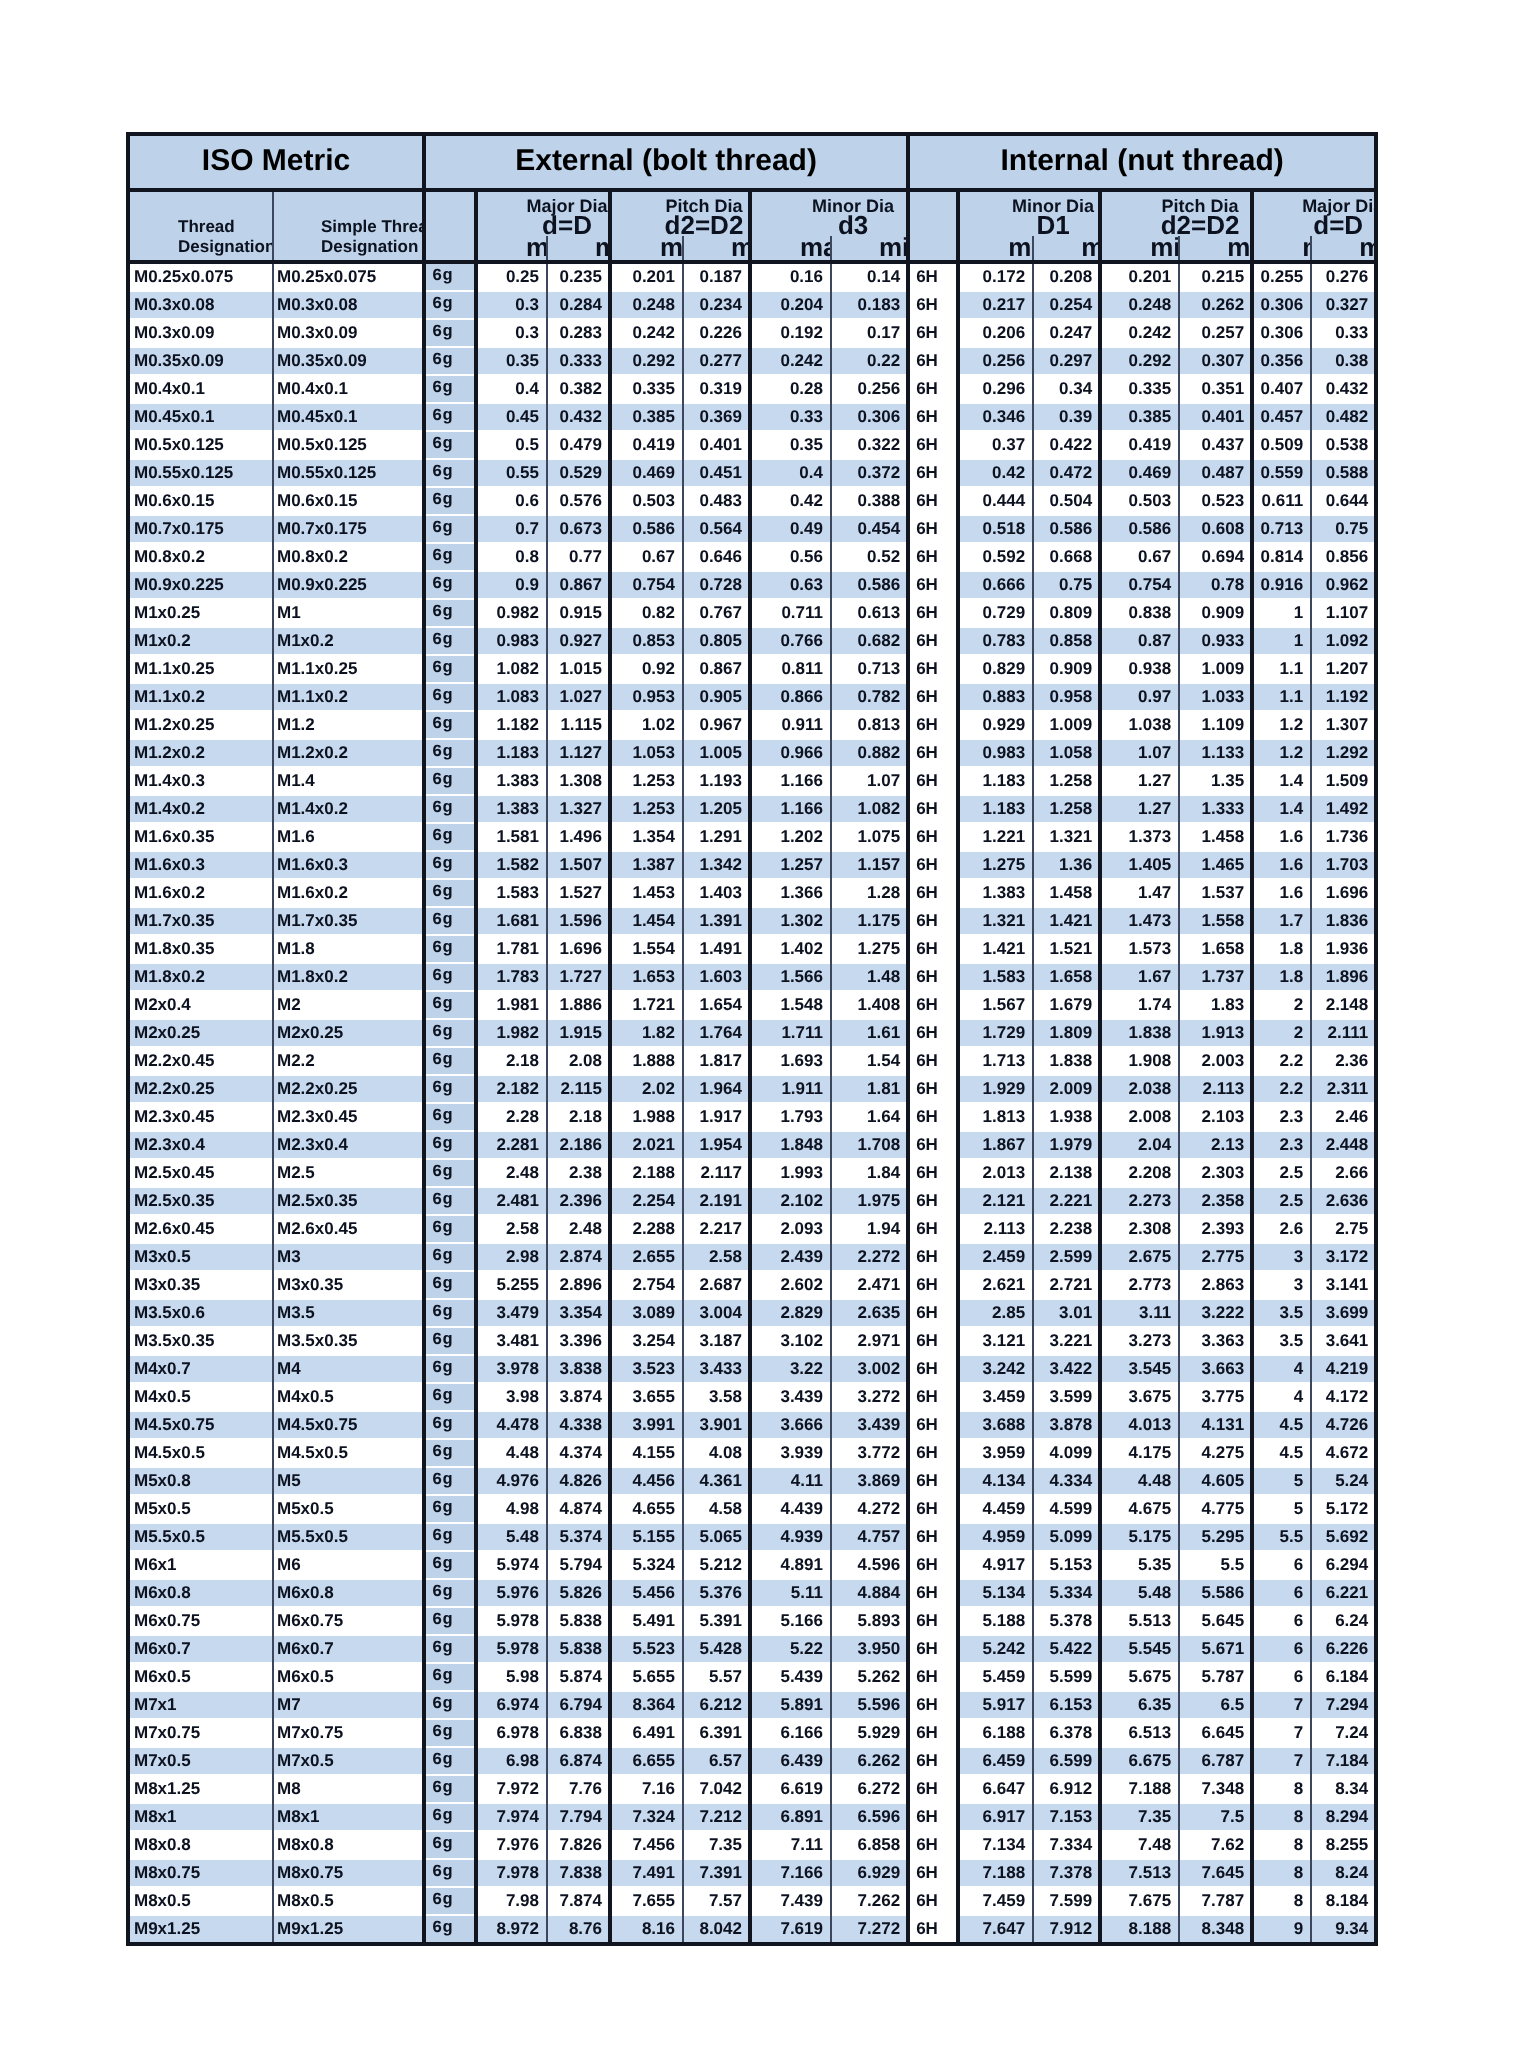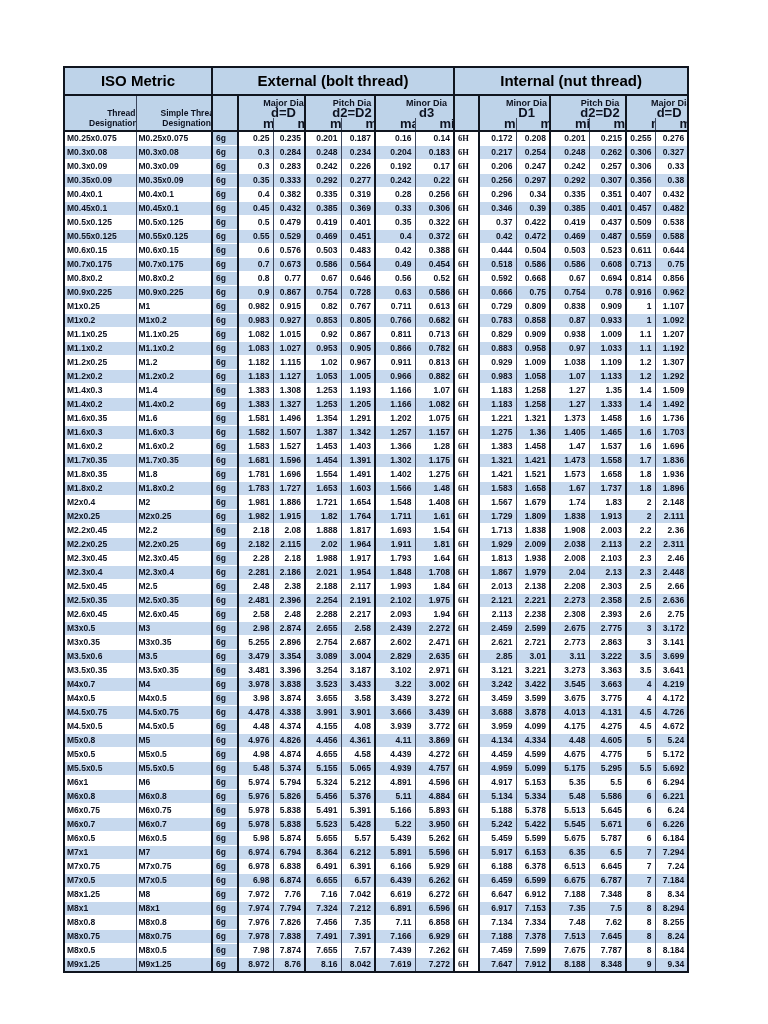--- a/index.html
+++ b/index.html
@@ -24,35 +24,35 @@
   
   tr.titles th{
     background:var(--header-blue);
     font-size:15px;line-height:26px;height:26px;
     text-align:center;color:#000;
     border-bottom:2px solid var(--border-dark);
   }
   tr.grp th, tr.mm th{background:var(--header-blue);padding-left:24px;}
   tr.grp th{height:23px;vertical-align:bottom;}
   tr.mm th{height:13px;font-size:13px;line-height:12px;text-align:center;border-bottom:2px solid var(--border-dark);}
-  th.deshead{font-size:8.5px;line-height:9.5px;text-align:right;vertical-align:bottom;padding-bottom:2px;border-bottom:2px solid var(--border-dark);}
+  th.deshead{font-size:8.5px;line-height:9.5px;text-align:left;vertical-align:bottom;padding-bottom:2px;border-bottom:2px solid var(--border-dark);}
   th.clshead{font-size:9px;font-style:italic;text-align:right;vertical-align:bottom;padding:0 0 1px 2px;border-bottom:2px solid var(--border-dark);}
   th.ghead{font-size:9px;line-height:10px;text-align:center;vertical-align:middle;padding-top:2px;}
   th.ghead .formula{font-size:13px;}
   
   .thick-r{border-right:2px solid var(--border-dark);}
   .thin-r{border-right:1px solid var(--grid);}
   
   tbody td{height:13.2px;font-size:8.5px;line-height:13px;background:#fff;}
   tbody tr+tr td{border-top:1px solid var(--rowline);}
   tbody tr.stripe td{background:var(--stripe-blue);}
   tbody td.c0,tbody td.c1{text-align:left;padding-left:2px;}
   tbody td.c2,tbody td.c9{text-align:left;padding-left:3px;}
-  tbody td.c2{background:var(--header-blue) !important;}
-  tbody td.c9{background:#fff !important;font-family:Liberation Serif, serif;}
+  tbody td.c2{background:var(--header-blue) !important;font-family:Liberation Mono, monospace;}
+  tbody td.c9{background:#fff !important;}
   tbody td.num{text-align:right;padding-right:3px;}
 </style>
 </head>
 <body>
 
 <div class="sheet">
   <table class="iso">
     <colgroup>
       <col style="width:72px">
         <col style="width:76px">

